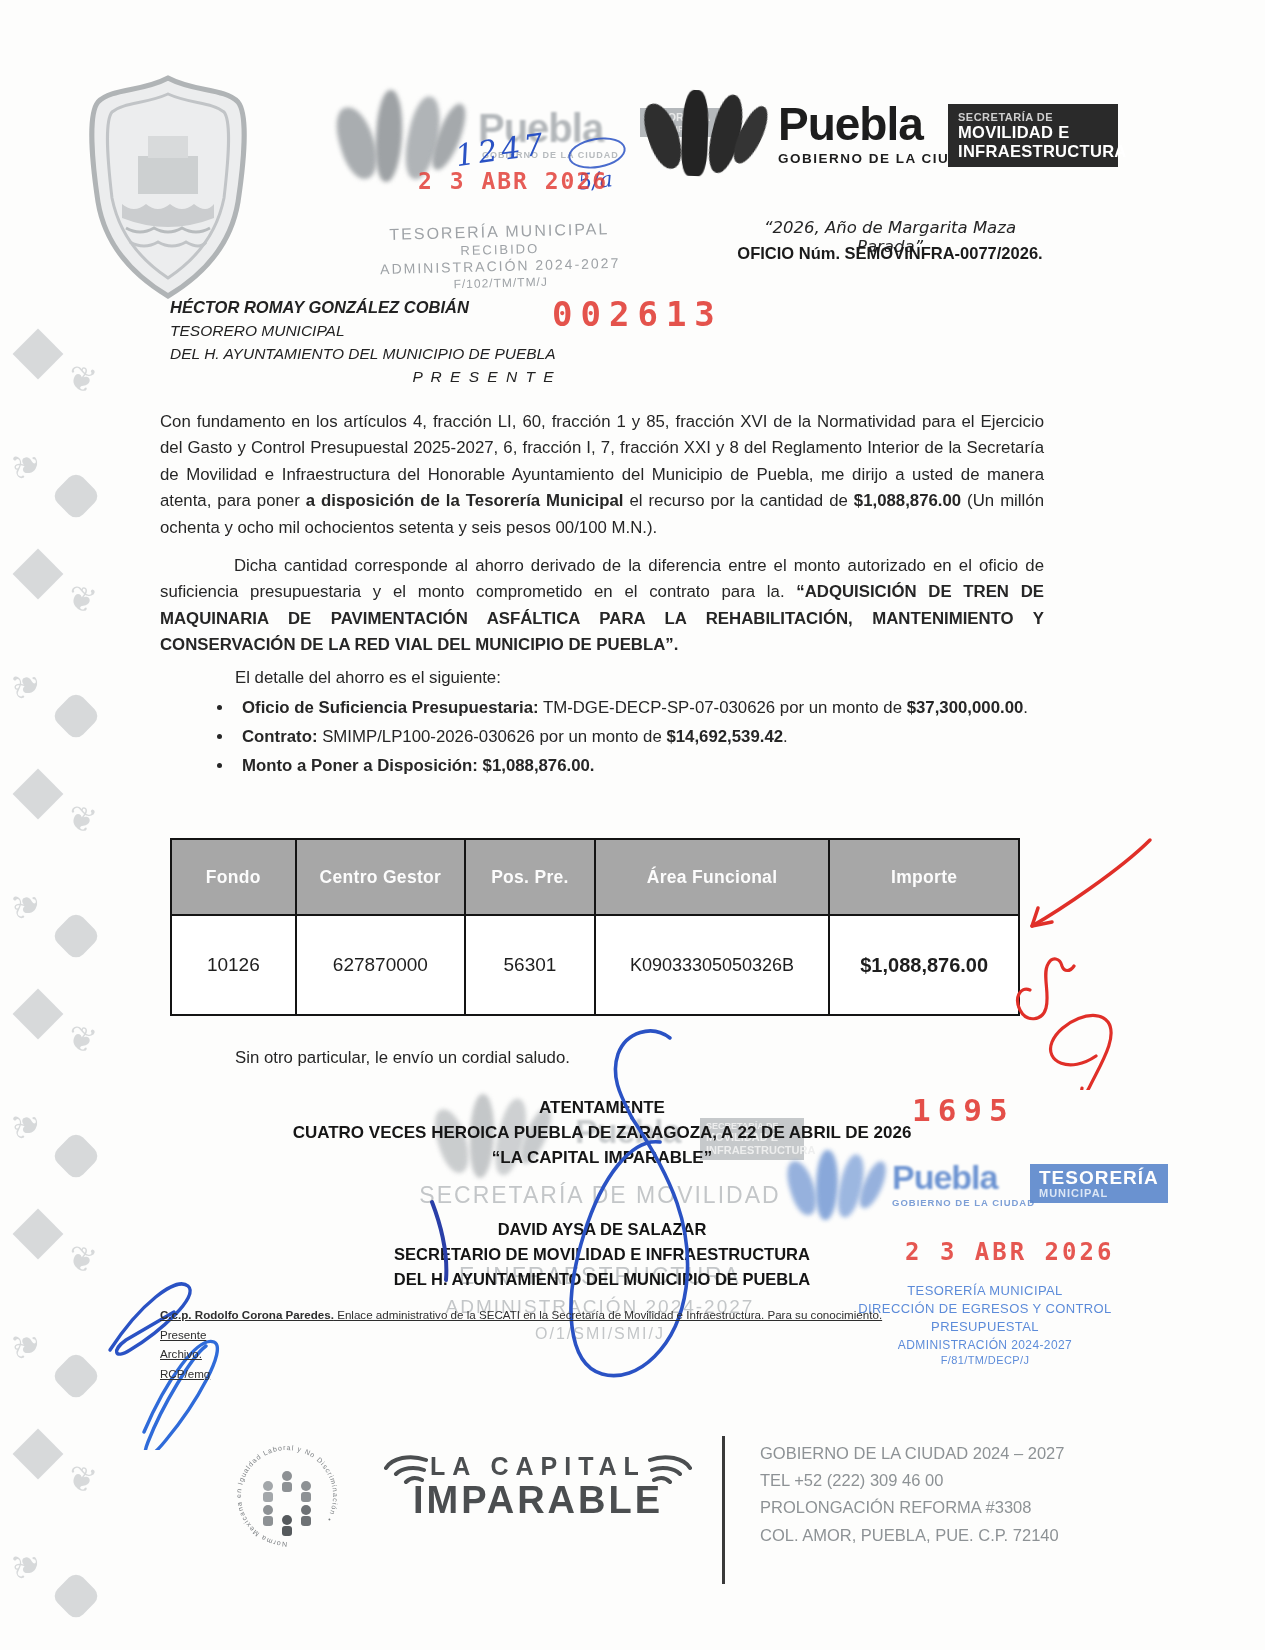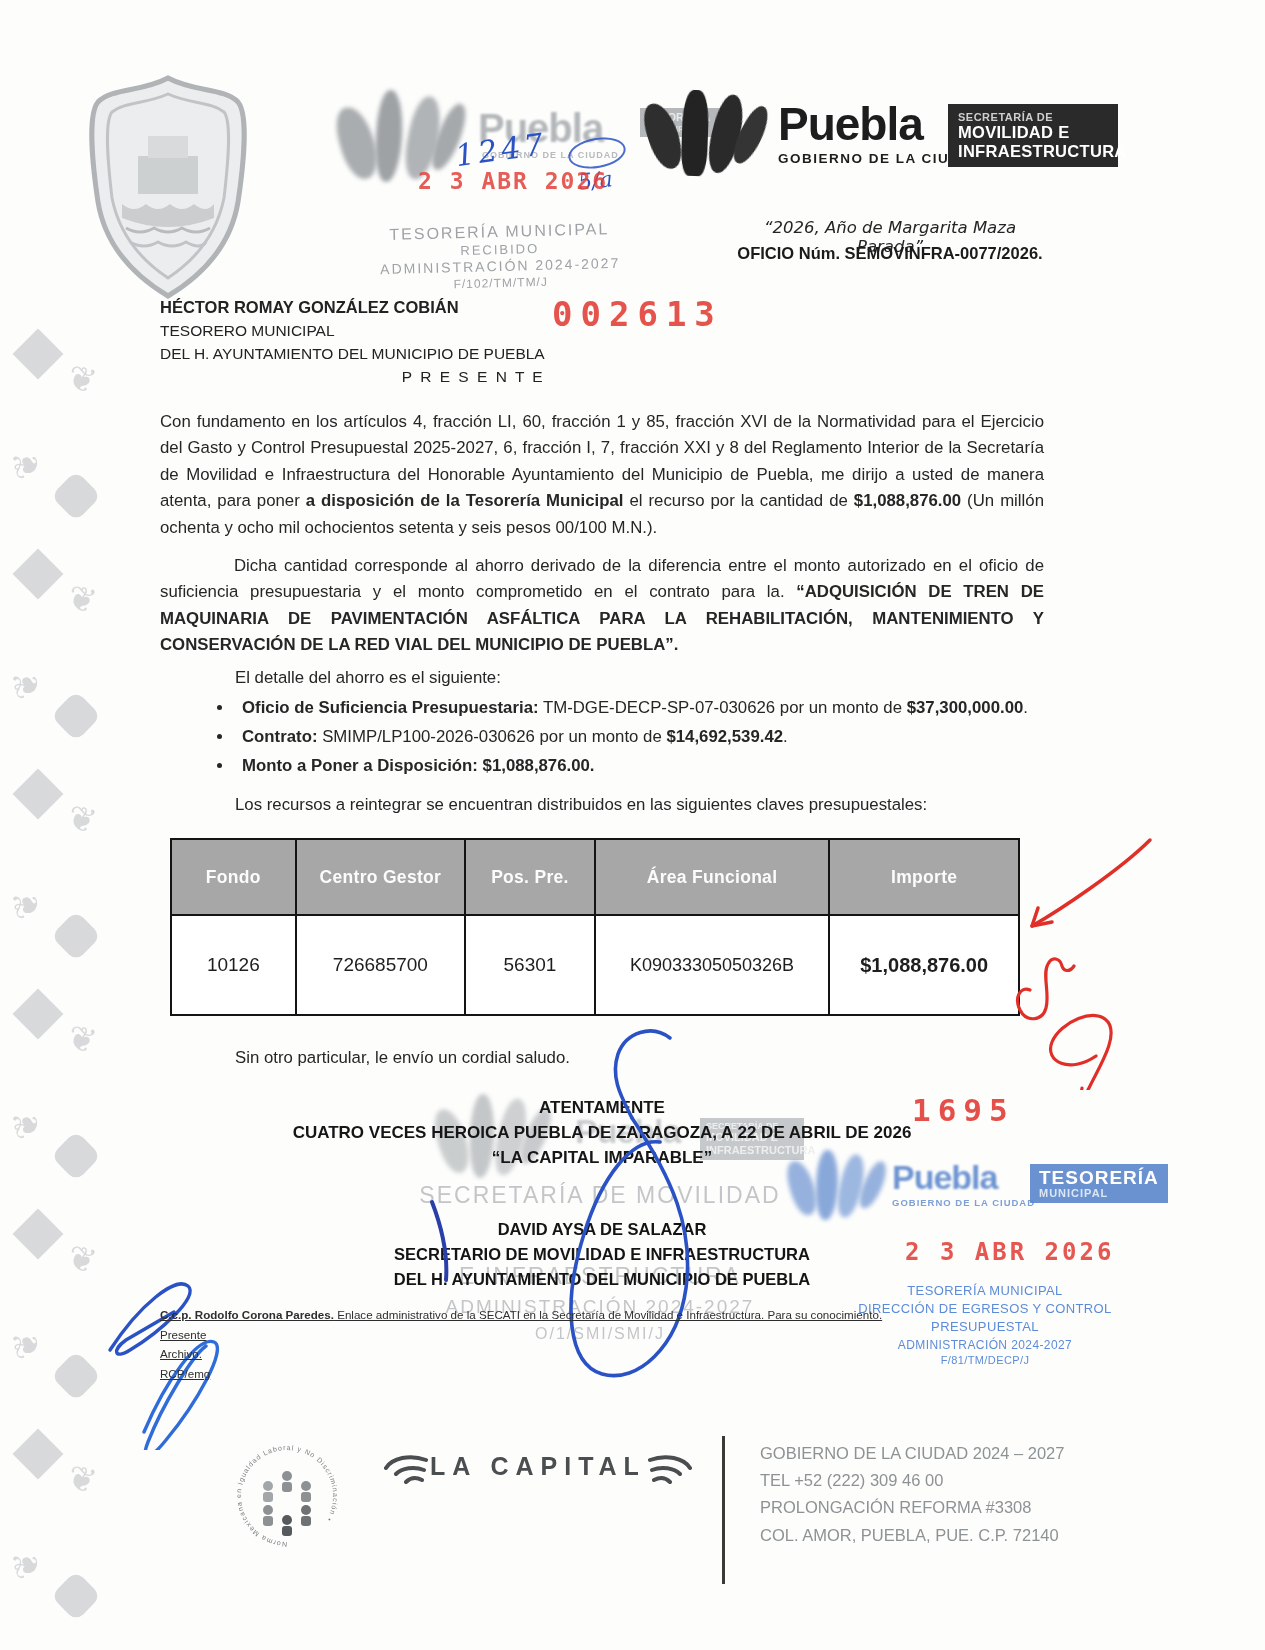--- a/index.html
+++ b/index.html
@@ -170,39 +170,38 @@
     <div class="l1">SECRETARÍA DE</div>
     <div class="l2">MOVILIDAD E</div>
     <div class="l3">INFRAESTRUCTURA</div>
   </div>
 
   <div class="abs quote" style="left:735px;top:218px;width:310px;text-align:center;">“2026, Año de Margarita Maza Parada”</div>
   <div class="abs oficio" style="left:735px;top:244px;width:310px;text-align:center;">OFICIO Núm. SEMOVINFRA-0077/2026.</div>
 
   <div class="abs stamp-red" style="left:552px;top:294px;font-size:34px;font-weight:bold;letter-spacing:8px;opacity:.9;">002613</div>
 
-  <div class="abs addr" style="left:160px;top:296px;">
+  <div class="abs addr" style="left:170px;top:296px;font-style:italic;">
     <div class="n">HÉCTOR ROMAY GONZÁLEZ COBIÁN</div>
     <div>TESORERO MUNICIPAL</div>
     <div>DEL H. AYUNTAMIENTO DEL MUNICIPIO DE PUEBLA</div>
     <div style="letter-spacing:2px;text-align:right;">P R E S E N T E</div>
   </div>
 
   <p class="abs para" style="left:160px;top:392px;"><span>Con fundamento en los artículos 4, fracción LI, 60, fracción 1 y 85, fracción XVI de la Normatividad para el Ejercicio del Gasto y Control Presupuestal 2025-2027, 6, fracción I, 7, fracción XXI y 8 del Reglamento Interior de la Secretaría de Movilidad e Infraestructura del Honorable Ayuntamiento del Municipio de Puebla, me dirijo a usted de manera atenta, para poner </span><span class="b">a disposición de la Tesorería Municipal</span><span> el recurso por la cantidad de </span><span class="b">$1,088,876.00</span><span> (Un millón ochenta y ocho mil ochocientos setenta y seis pesos 00/100 M.N.).</span></p>
 
   <p class="abs para indent" style="left:160px;top:536px;"><span>Dicha cantidad corresponde al ahorro derivado de la diferencia entre el monto autorizado en el oficio de suficiencia presupuestaria y el monto comprometido en el contrato para la. </span><span class="b">“ADQUISICIÓN DE TREN DE MAQUINARIA DE PAVIMENTACIÓN ASFÁLTICA PARA LA REHABILITACIÓN, MANTENIMIENTO Y CONSERVACIÓN DE LA RED VIAL DEL MUNICIPIO DE PUEBLA”.</span></p>
 
   <div class="abs" style="left:235px;top:668px;font-size:16.8px;color:#262626;">El detalle del ahorro es el siguiente:</div>
   <ul class="abs bullets" style="left:192px;top:692px;">
     <li><span class="b">Oficio de Suficiencia Presupuestaria:</span><span> TM-DGE-DECP-SP-07-030626 por un monto de </span><span class="b">$37,300,000.00</span><span>.</span></li>
     <li><span class="b">Contrato:</span><span> SMIMP/LP100-2026-030626 por un monto de </span><span class="b">$14,692,539.42</span><span>.</span></li>
     <li><span class="b">Monto a Poner a Disposición: $1,088,876.00.</span><span></span><span class="b"></span><span></span></li>
   </ul>
 
-  <div class="abs" style="left:235px;top:795px;font-size:16.8px;color:#262626;">Los recursos a reintegrar se encuentran distribuidos en las siguientes claves presupuestales:</div>
 
   <table class="abs claves" style="left:170px;top:838px;">
     <colgroup>
         <col style="width:125px">
         <col style="width:170px">
         <col style="width:130px">
         <col style="width:235px">
         <col style="width:190px">
       </colgroup>
     <thead>
@@ -210,21 +209,21 @@
         <th>Fondo</th>
         <th>Centro Gestor</th>
         <th>Pos. Pre.</th>
         <th>Área Funcional</th>
         <th>Importe</th>
       </tr>
     </thead>
     <tbody>
       <tr>
         <td>10126</td>
-        <td>726685700</td>
+        <td>627870000</td>
         <td>56301</td>
         <td style="font-size:18px;">K09033305050326B</td>
         <td class="imp">$1,088,876.00</td>
       </tr>
     </tbody>
   </table>
 
   <svg class="abs" style="left:1000px;top:830px;" width="200" height="260" viewBox="0 0 200 260">
     <path d="M150 10 C120 40 60 80 32 96" stroke="#e02f28" stroke-width="3.5" fill="none" stroke-linecap="round"></path>
     <path d="M32 96 l20 -4 M32 96 l6 -18" stroke="#e02f28" stroke-width="3.5" fill="none" stroke-linecap="round"></path>
@@ -325,20 +324,21 @@
 
   <div class="abs" style="left:388px;top:1452px;width:300px;text-align:center;">
     <div style="position:relative;">
       <svg class="abs" style="left:-4px;top:2px;" width="44" height="34" viewBox="0 0 44 34">
           <path d="M42 6 C26 0 8 4 2 14 M40 16 C30 12 18 14 12 20 M38 26 C32 23 26 24 22 28" stroke="#4b4e50" stroke-width="4" fill="none" stroke-linecap="round"></path>
         </svg>
       <svg class="abs" style="right:-4px;top:2px;" width="44" height="34" viewBox="0 0 44 34">
           <path d="M2 6 C18 0 36 4 42 14 M4 16 C14 12 26 14 32 20 M6 26 C12 23 18 24 22 28" stroke="#4b4e50" stroke-width="4" fill="none" stroke-linecap="round"></path>
         </svg>
       <div class="capital" style="font-size:25px;">LA CAPITAL</div>
+      <div class="capital" style="font-size:38px;letter-spacing:3px;margin-top:-2px;font-weight:800;">IMPARABLE</div>
     </div>
   </div>
 
   <div class="abs footer-div" style="left:722px;top:1436px;height:148px;"></div>
 
   <div class="abs footer-addr" style="left:760px;top:1440px;">
     <div>GOBIERNO DE LA CIUDAD 2024 – 2027</div>
     <div>TEL +52 (222) 309 46 00</div>
     <div>PROLONGACIÓN REFORMA #3308</div>
     <div>COL. AMOR, PUEBLA, PUE. C.P. 72140</div>

